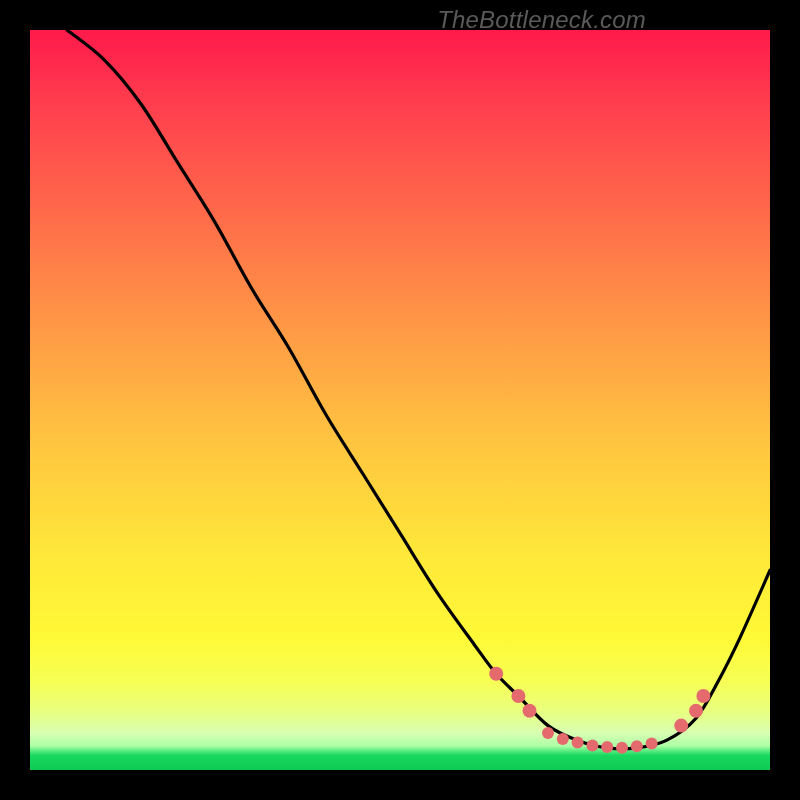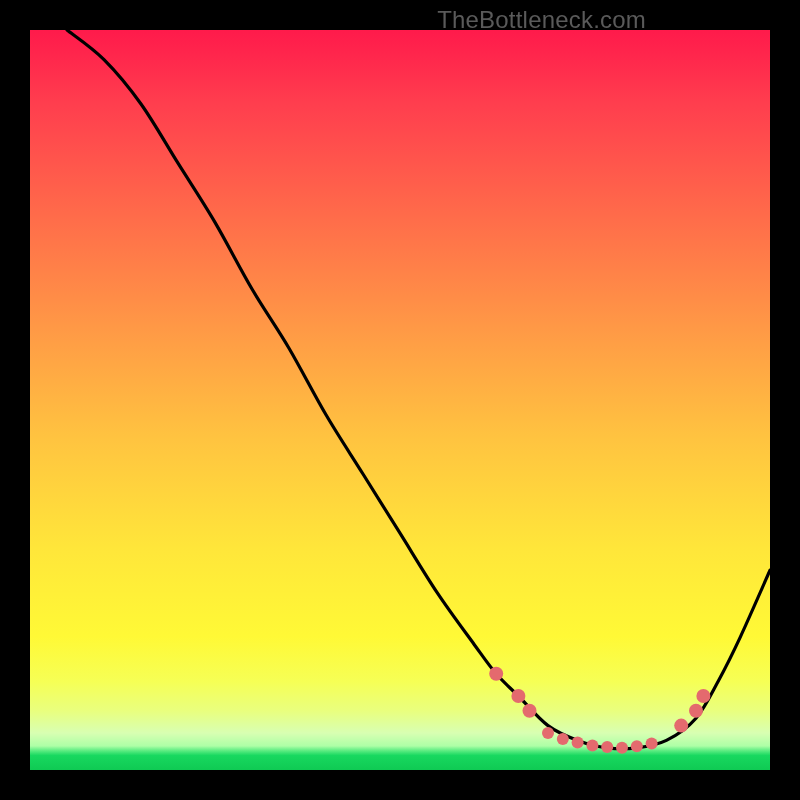--- a/index.html
+++ b/index.html
@@ -9,20 +9,21 @@
     height: 800px;
     background: #000;
     overflow: hidden;
     font-family: Arial, Helvetica, sans-serif;
   }
   .frame {
     position: relative;
     width: 656px;
     height: 800px;
     background: #000;
+    font-style: italic;
   }
   .watermark {
     position: absolute;
     top: 6px;
     right: 10px;
     color: #5a5a5a;
     font-size: 24px;
     font-weight: 500;
     letter-spacing: 0.2px;
     z-index: 20;

